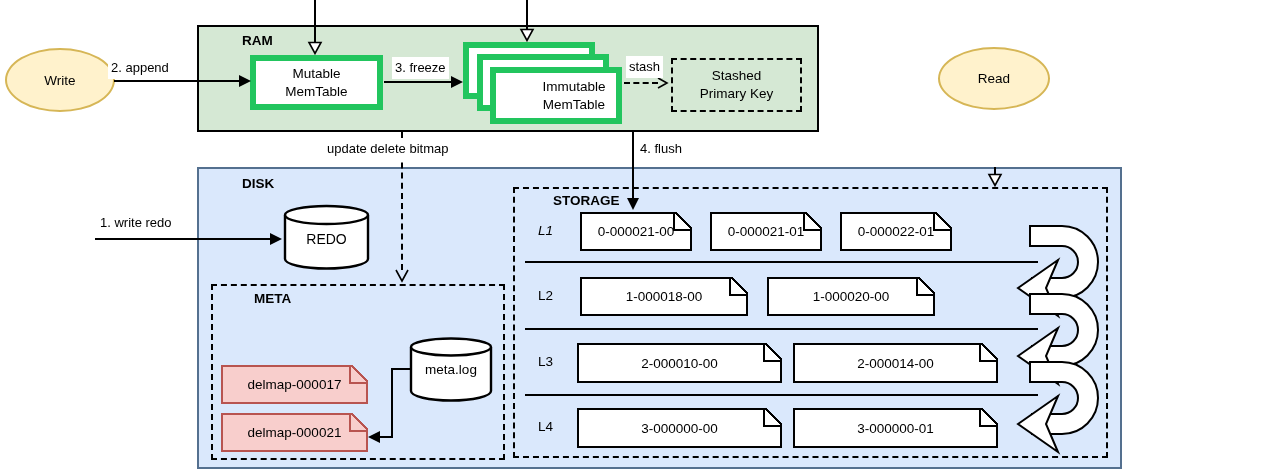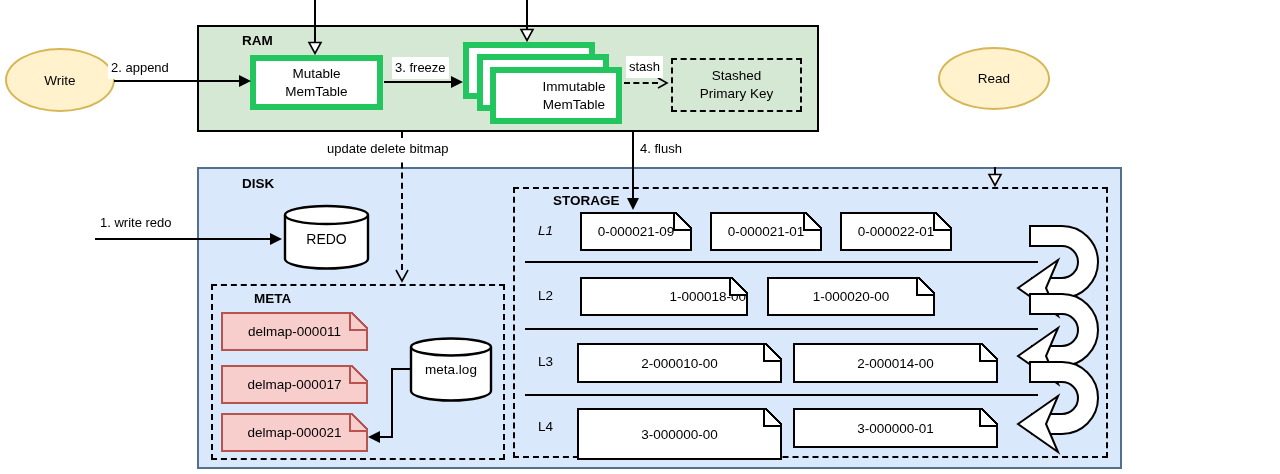--- a/index.html
+++ b/index.html
@@ -66,23 +66,20 @@
 
   <div class="abs ram-box" style="left:197px; top:25px; width:622px; height:107px;"></div>
   <div class="abs sec-label" style="left:210px; top:33px;">RAM</div>
 
   <div class="abs disk-box" style="left:197px; top:167px; width:925px; height:302px;"></div>
   <div class="abs sec-label" style="left:210px; top:176px;">DISK</div>
 
   <div class="abs dash-box" style="left:211px; top:284px; width:294px; height:176px;"></div>
   <div class="abs sec-label" style="left:222px; top:291px;">META</div>
 
-  <div class="doc red" style="left:221px; top:312px; width:147px; height:39px;">
-    <span>delmap-000011</span>
-  </div>
   <div class="doc red" style="left:221px; top:365px; width:147px; height:39px;">
     <span>delmap-000017</span>
   </div>
   <div class="doc red" style="left:221px; top:413px; width:147px; height:39px;">
     <span>delmap-000021</span>
   </div>
 
   <svg class="overlay" style="left:409px; top:336px;" width="84" height="67" viewBox="0 0 84 67">
     <path d="M2,11 L2,55 A40,9.5 0 0 0 82,55 L82,11" fill="#fff" stroke="#000" stroke-width="2.4"></path>
     <ellipse cx="42" cy="11" rx="40" ry="8.5" fill="#fff" stroke="#000" stroke-width="2.4"></ellipse>
@@ -102,47 +99,47 @@
 
   <div class="abs dash-box" style="left:513px; top:187px; width:595px; height:271px;"></div>
   <div class="abs sec-label" style="left:521px; top:193px;">STORAGE</div>
 
   <div class="sep" style="left:525px; top:261px; width:513px;"></div>
   <div class="sep" style="left:525px; top:328px; width:513px;"></div>
   <div class="sep" style="left:525px; top:394px; width:513px;"></div>
 
   <div class="lvl-label" style="left:538px; top:223px;font-style:italic;">L1</div>
   <div class="doc" style="left:580px; top:212px; width:112px; height:39px;">
-    <span>0-000021-09</span>
+    <span>0-000021-00</span>
     </div>
   <div class="doc" style="left:710px; top:212px; width:112px; height:39px;">
     <span>0-000021-01</span>
     </div>
   <div class="doc" style="left:840px; top:212px; width:112px; height:39px;">
     <span>0-000022-01</span>
     </div>
 
   <div class="lvl-label" style="left:538px; top:288px;">L2</div>
-  <div class="doc" style="left:580px; top:277px; width:168px; height:39px;justify-content:flex-end;">
+  <div class="doc" style="left:580px; top:277px; width:168px; height:39px;">
     <span>1-000018-00</span>
     </div>
   <div class="doc" style="left:767px; top:277px; width:168px; height:39px;">
     <span>1-000020-00</span>
     </div>
 
   <div class="lvl-label" style="left:538px; top:354px;">L3</div>
   <div class="doc" style="left:577px; top:343px; width:205px; height:40px;">
     <span>2-000010-00</span>
     </div>
   <div class="doc" style="left:793px; top:343px; width:205px; height:40px;">
     <span>2-000014-00</span>
     </div>
 
   <div class="lvl-label" style="left:538px; top:419px;">L4</div>
-  <div class="doc" style="left:577px; top:408px; width:205px; height:52px;">
+  <div class="doc" style="left:577px; top:408px; width:205px; height:40px;">
     <span>3-000000-00</span>
     </div>
   <div class="doc" style="left:793px; top:408px; width:205px; height:40px;">
     <span>3-000000-01</span>
     </div>
 
   <svg class="overlay" style="left:1016px; top:222px;" width="92" height="100" viewBox="0 0 92 100">
     <path d="M14,4 L46,4 A36,36 0 0 1 46,76 L16,76 L16,56 L46,56 A16,16 0 0 0 46,24 L14,24 Z" fill="#fff" stroke="#000" stroke-width="2"></path>
     <path d="M2,66 L42,38 L30,66 L42,94 Z" fill="#fff" stroke="#000" stroke-width="2"></path>
   </svg>

